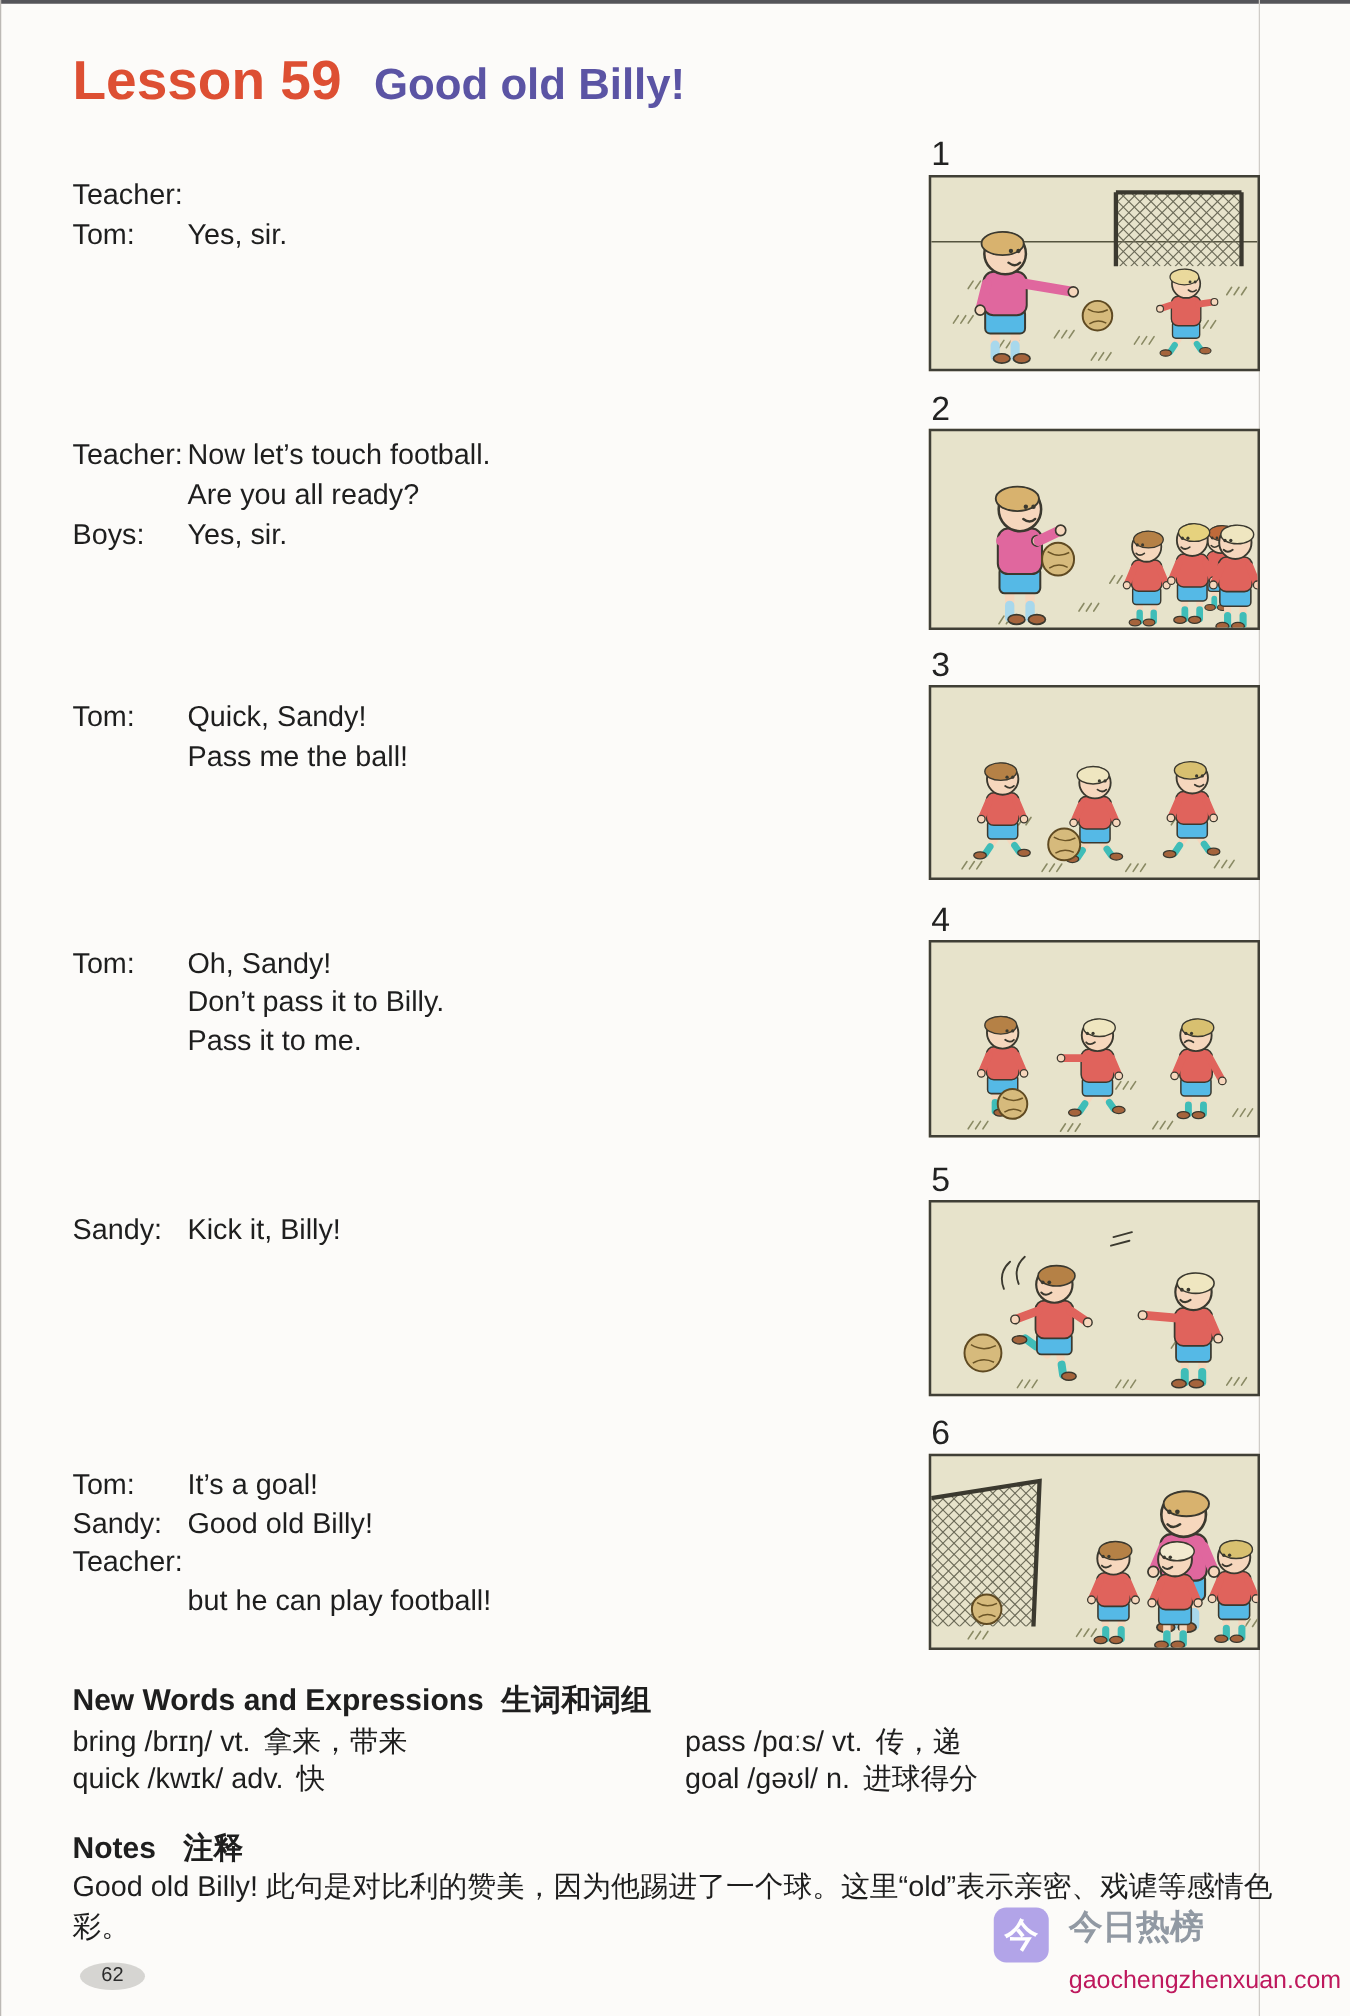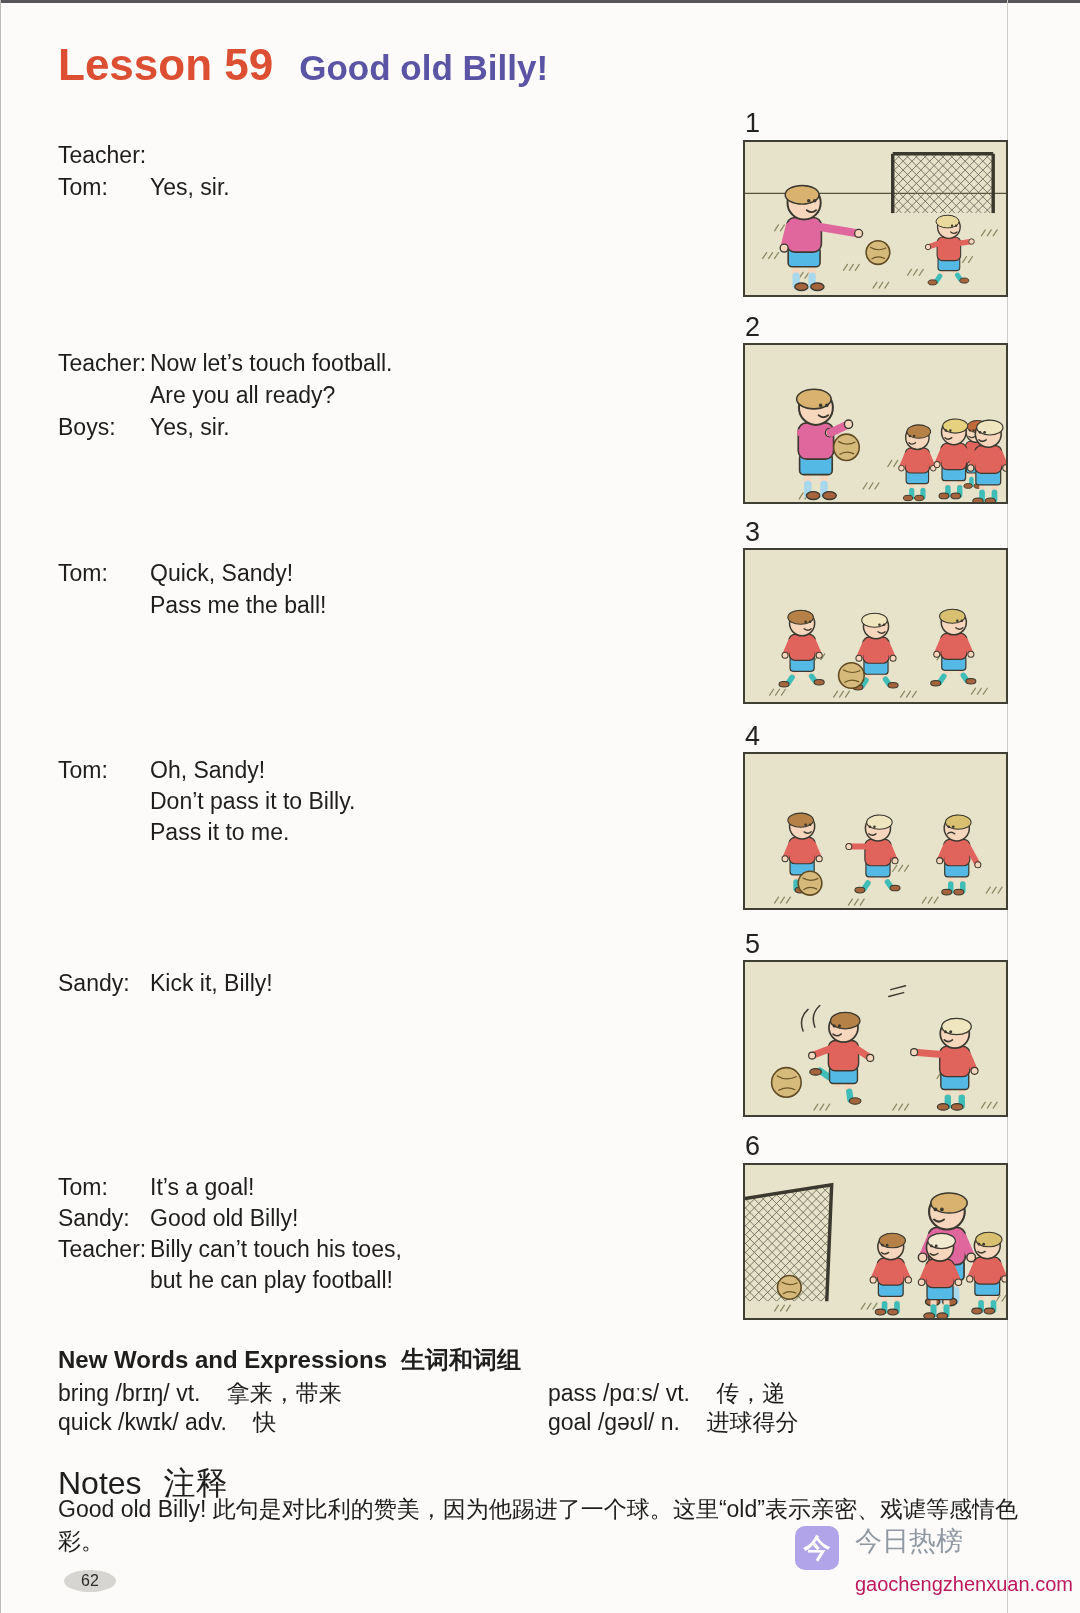--- a/index.html
+++ b/index.html
@@ -21,33 +21,33 @@
   .dia .spk{width:92px;flex:none;}
 
   .pnum{left:745px;font-size:27px;color:#222}
   .panel{left:743px;width:265px;background:#e7e3cb;border:2px solid #403f36;box-sizing:border-box}
   .panel svg{display:block;width:100%;height:100%}
 
   .vhead{left:58px;top:1344px;font-size:24px;font-weight:bold;white-space:nowrap}
   .vhead .zh{margin-left:14px}
   .ventry{font-size:23px;white-space:nowrap}
   .ventry .pos{}
-  .ventry .zh{margin-left:20px}
-
-  .nhead{left:58px;top:1462px;font-size:32px;font-weight:normal;white-space:nowrap}
+  .ventry .zh{margin-left:4px}
+
+  .nhead{left:58px;top:1462px;font-size:24px;font-weight:bold;white-space:nowrap}
   .nhead .zh{margin-left:22px}
   .nbody{left:58px;top:1493px;width:960px;font-size:23px;line-height:32px;text-align:justify}
 
   .pgnum{left:64px;top:1570px;width:52px;height:22px;background:#d6d5d2;border-radius:50%;
          text-align:center;font-size:16px;line-height:22px;color:#2c2c2c}
 
   .wm{left:795px;top:1526px;display:flex;align-items:flex-start;gap:16px}
   .wm-logo{width:44px;height:44px;background:#b2a4e8;border-radius:10px;color:#fff;
            font-size:27px;font-weight:bold;display:flex;align-items:center;justify-content:center;flex:none}
-  .wm-name{font-size:27px;font-weight:normal;color:#9199a3;line-height:30px}
+  .wm-name{font-size:27px;font-weight:bold;color:#9199a3;line-height:30px}
   .wm-domain{font-size:20px;color:#be185d;margin-top:17px}
 </style>
 </head>
 <body>
 
 <div class="abs edge-top"></div>
 <div class="abs edge-left"></div>
 <div class="abs edge-right"></div>
 
 <div class="abs title">
@@ -101,21 +101,20 @@
 <div class="abs dia" style="top:1172px">
     <span class="spk">Tom:</span>
     <span class="txt">It’s a goal!</span>
   </div>
 <div class="abs dia" style="top:1203px">
     <span class="spk">Sandy:</span>
     <span class="txt">Good old Billy!</span>
   </div>
 <div class="abs dia" style="top:1234px">
     <span class="spk">Teacher:</span>
-    <span class="txt">Billy can’t touch his toes,</span>
   </div>
 <div class="abs dia" style="top:1265px">
     <span class="spk"></span>
     <span class="txt">but he can play football!</span>
   </div>
 
 <div class="abs pnum" style="top:108px">1</div>
 <div class="abs pnum" style="top:312px">2</div>
 <div class="abs pnum" style="top:517px">3</div>
 <div class="abs pnum" style="top:721px">4</div>

